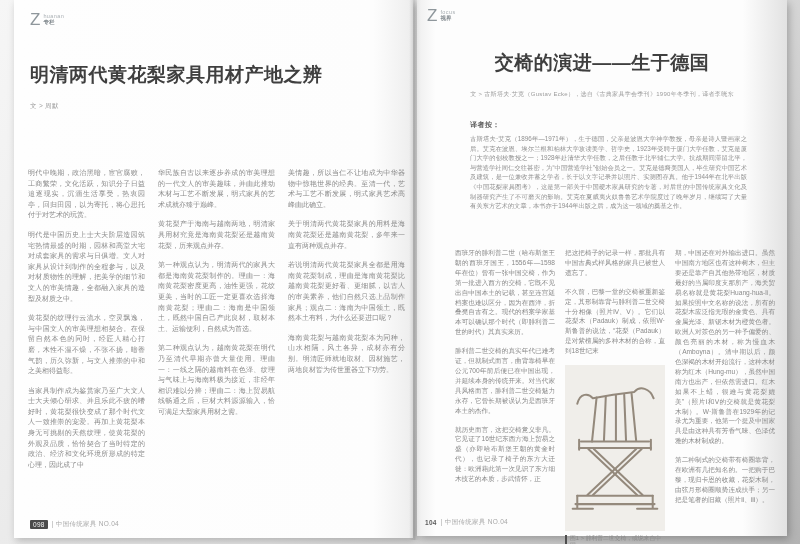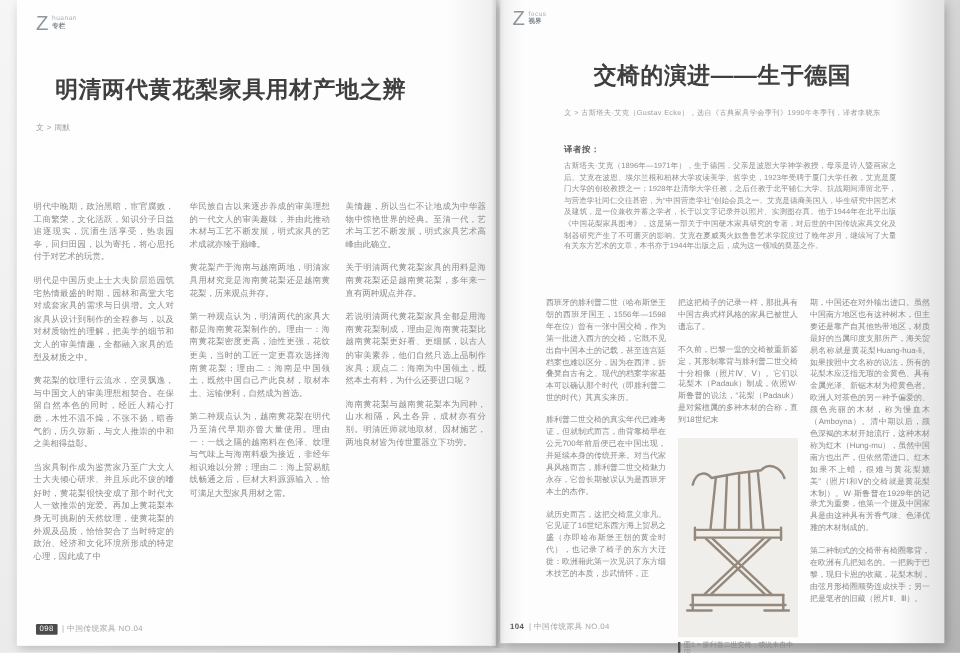--- a/index.html
+++ b/index.html
@@ -47,21 +47,21 @@
 <body>
 
 <div class="page page-left">
   <div class="logo" style="left:16px;top:12px;">
     <span class="mark">Z</span>
     <span class="sub">
       <span class="l1">huanan</span>
       <span class="l2">专栏</span>
     </span>
   </div>
-  <div class="title" style="left:32px;top:62px;">明清两代黄花梨家具用材产地之辨</div>
+  <div class="title" style="left:16px;top:62px;">明清两代黄花梨家具用材产地之辨</div>
   <div class="byline" style="left:16px;top:102px;">文 &gt; 周默</div>
 
   <div class="cols" style="left:14px;right:8px;top:168px;bottom:36px;gap:13px;">
     <div class="col">
       <p>明代中晚期，政治黑暗，宦官腐败，工商繁荣，文化活跃，知识分子日益追逐现实，沉湎生活享受，热衷园亭，回归田园，以为寄托，将心思托付于对艺术的玩赏。</p>
       <p>明代是中国历史上士大夫阶层造园筑宅热情最盛的时期，园林和高堂大宅对成套家具的需求与日俱增。文人对家具从设计到制作的全程参与，以及对材质物性的理解，把美学的细节和文人的审美情趣，全都融入家具的造型及材质之中。</p>
       <p>黄花梨的纹理行云流水，空灵飘逸，与中国文人的审美理想相契合。在保留自然本色的同时，经匠人精心打磨，木性不温不燥，不张不扬，暗香气韵，历久弥新，与文人推崇的中和之美相得益彰。</p>
       <p>当家具制作成为鉴赏家乃至广大文人士大夫倾心研求、并且乐此不疲的嗜好时，黄花梨很快变成了那个时代文人一致推崇的宠爱。再加上黄花梨本身无可挑剔的天然纹理，使黄花梨的外观及品质，恰恰契合了当时特定的政治、经济和文化环境所形成的特定心理，因此成了中</p>
     </div>
     <div class="col">

